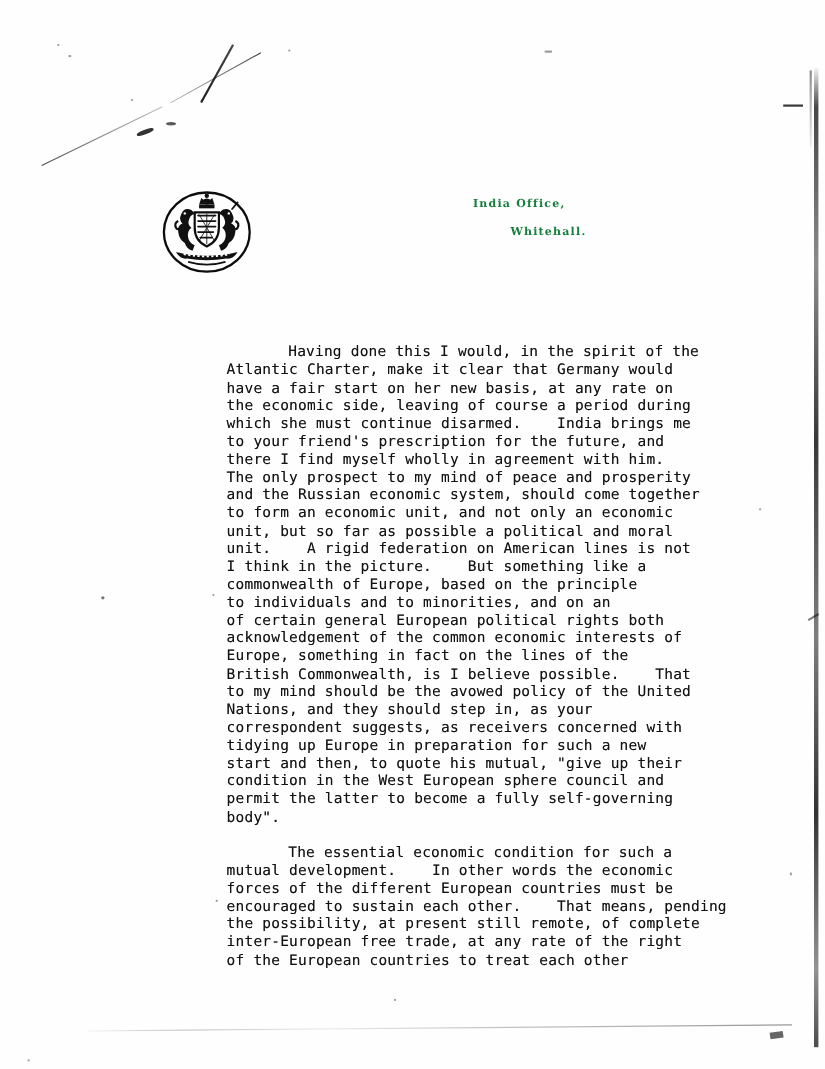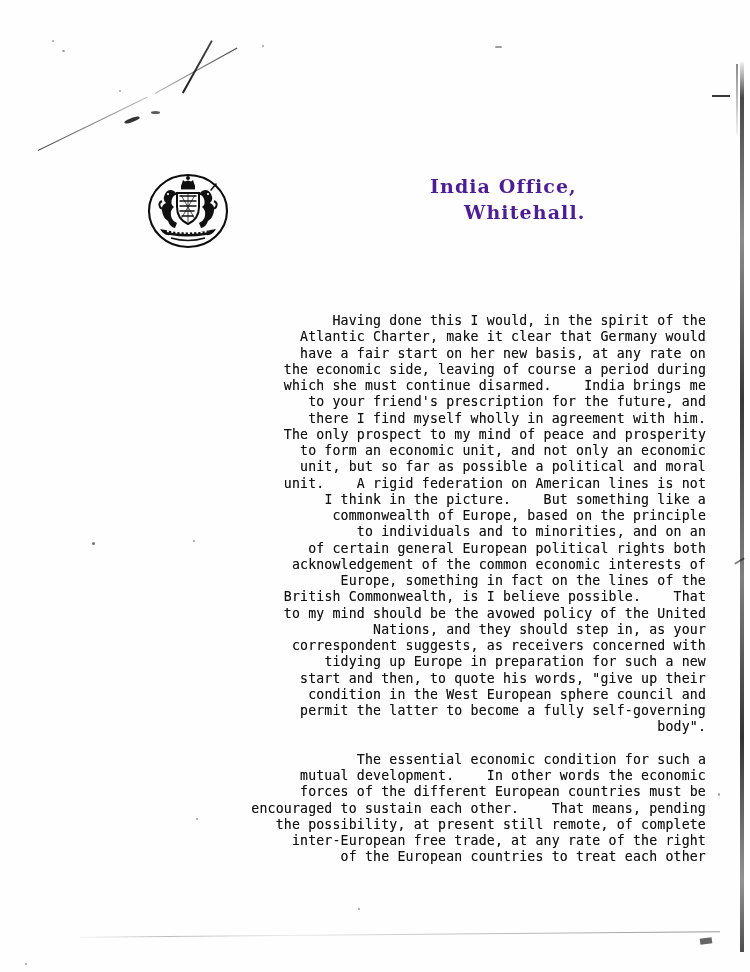--- a/index.html
+++ b/index.html
@@ -115,43 +115,42 @@
   }
   #crest svg { display: block; width: 100%; height: 100%; }
 
   
   #letterhead {
     position: absolute;
     left: 430px; top: 173px;
     width: 260px;
     font-family: "DejaVu Serif", "Liberation Serif", serif;
     font-weight: 700;
-    font-size: 19px;
+    font-size: 10px;
     letter-spacing: 1.1px;
-    color: #4c1d95;
+    color: #15803d;
   }
   #letterhead .ln { line-height: 26px; white-space: pre; }
   #letterhead .ln.indent { padding-left: 34px; }
 
   
   #body {
     position: absolute;
     left: 206px; top: 313px;
     width: 500px;
     font-size: 13.2px;
     line-height: 16.25px;
     color: #121212;
     letter-spacing: 0.18px;
   }
   #body .para { margin: 0 0 16.25px 0; }
   #body .para:last-child { margin-bottom: 16px; }
   #body .ln {
     white-space: pre;
     display: block;
-    text-align: right;
   }
   #body .ln.indent { text-indent: 56px; }
 
   
   #body { text-shadow: 0 0 0.35px rgba(0,0,0,0.45); }
 </style>
 </head>
 <body>
 
 <div id="page">
@@ -220,35 +219,36 @@
   <div id="body">
       <p class="para">
         <span class="ln indent">Having done this I would, in the spirit of the</span>
         <span class="ln">Atlantic Charter, make it clear that Germany would</span>
         <span class="ln">have a fair start on her new basis, at any rate on</span>
         <span class="ln">the economic side, leaving of course a period during</span>
         <span class="ln">which she must continue disarmed.    India brings me</span>
         <span class="ln">to your friend's prescription for the future, and</span>
         <span class="ln">there I find myself wholly in agreement with him.</span>
         <span class="ln">The only prospect to my mind of peace and prosperity</span>
+        <span class="ln">and the Russian economic system, should come together</span>
         <span class="ln">to form an economic unit, and not only an economic</span>
         <span class="ln">unit, but so far as possible a political and moral</span>
         <span class="ln">unit.    A rigid federation on American lines is not</span>
         <span class="ln">I think in the picture.    But something like a</span>
         <span class="ln">commonwealth of Europe, based on the principle</span>
         <span class="ln">to individuals and to minorities, and on an</span>
         <span class="ln">of certain general European political rights both</span>
         <span class="ln">acknowledgement of the common economic interests of</span>
         <span class="ln">Europe, something in fact on the lines of the</span>
         <span class="ln">British Commonwealth, is I believe possible.    That</span>
         <span class="ln">to my mind should be the avowed policy of the United</span>
         <span class="ln">Nations, and they should step in, as your</span>
         <span class="ln">correspondent suggests, as receivers concerned with</span>
         <span class="ln">tidying up Europe in preparation for such a new</span>
-        <span class="ln">start and then, to quote his words, "give up their</span>
+        <span class="ln">start and then, to quote his mutual, "give up their</span>
         <span class="ln">condition in the West European sphere council and</span>
         <span class="ln">permit the latter to become a fully self-governing</span>
         <span class="ln">body".</span>
       </p>
       <p class="para">
         <span class="ln indent">The essential economic condition for such a</span>
         <span class="ln">mutual development.    In other words the economic</span>
         <span class="ln">forces of the different European countries must be</span>
         <span class="ln">encouraged to sustain each other.    That means, pending</span>
         <span class="ln">the possibility, at present still remote, of complete</span>

